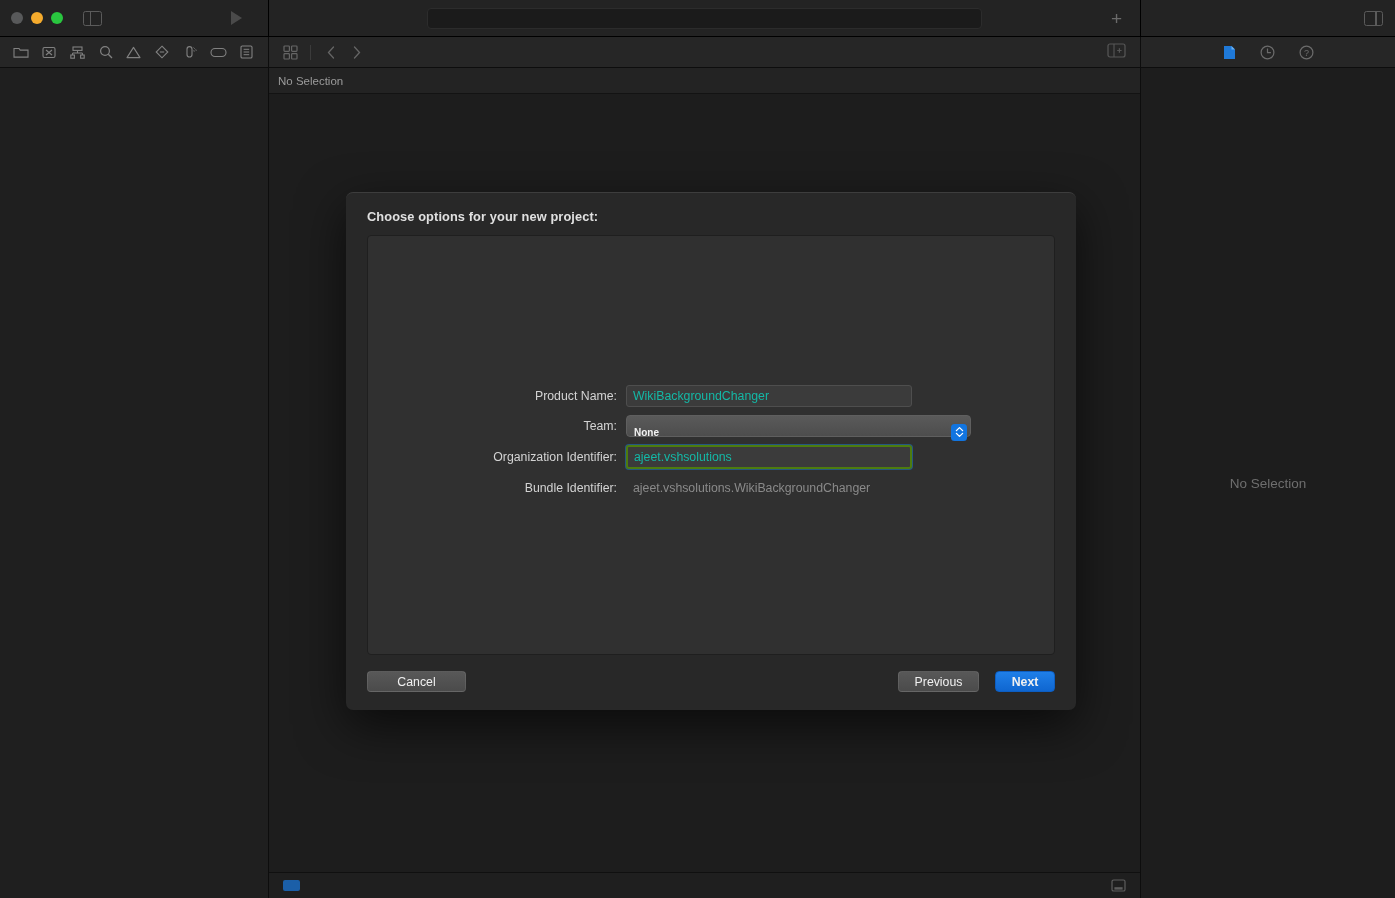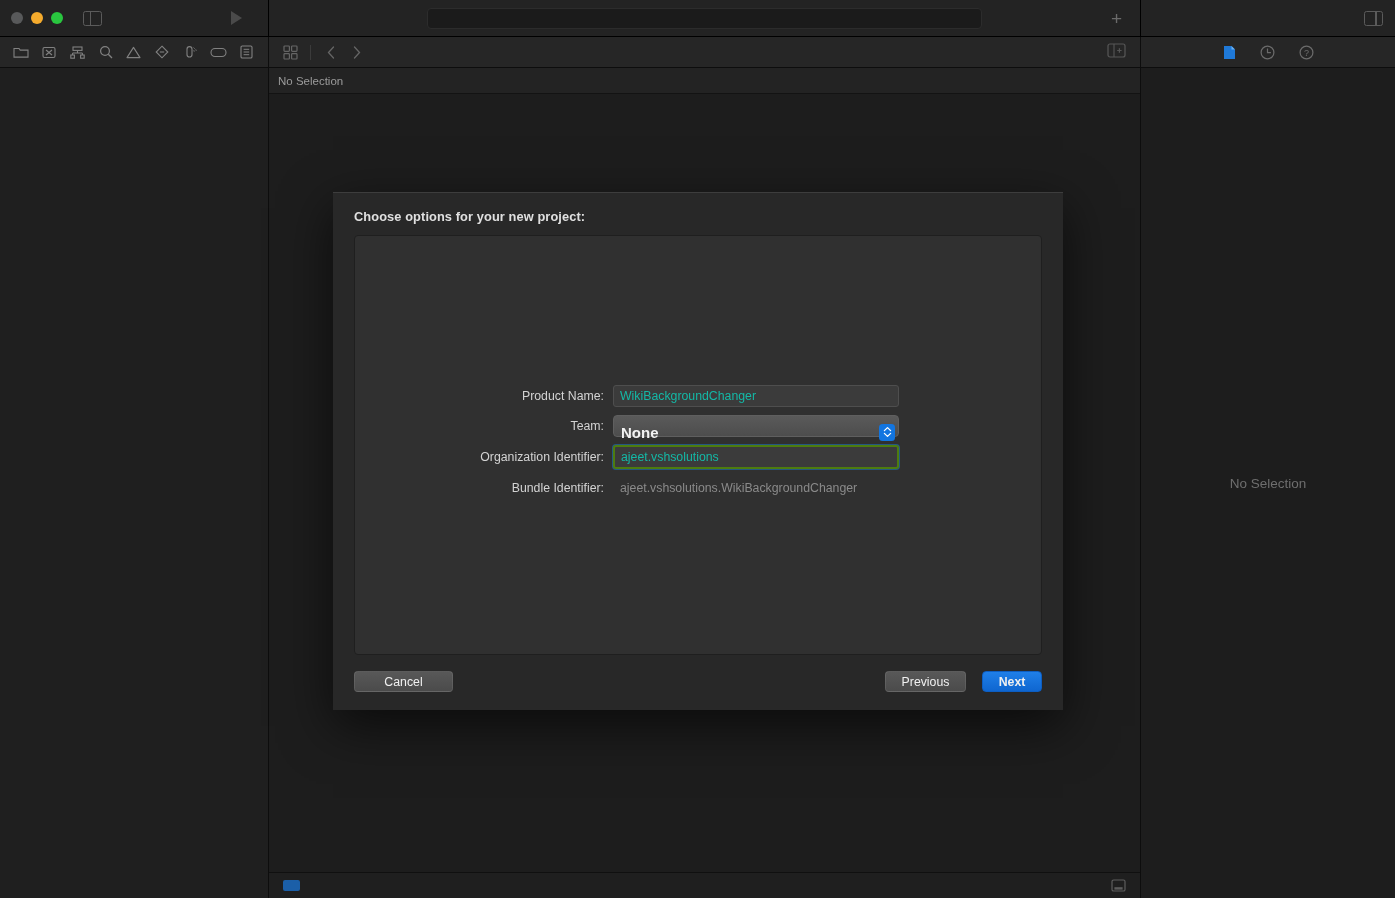--- a/index.html
+++ b/index.html
@@ -202,24 +202,24 @@
 
   
   .overlay {
     position: absolute;
     left: 0; top: 0; right: 0; bottom: 0;
     display: flex; align-items: flex-start; justify-content: center;
     pointer-events: none;
   }
   .dialog {
     position: absolute;
-    left: 333px; top: 192px;
+    left: 346px; top: 192px;
     width: 730px; height: 518px;
     background: #282828;
-    border-radius: 0;
+    border-radius: 7px;
     box-shadow: 0 16px 48px rgba(0,0,0,0.62);
     border-top: 1px solid #3d3d3d;
     display: flex; flex-direction: column;
     padding: 16px 21px 18px 21px;
     pointer-events: auto;
   }
   .dialog-title {
     font-size: 12.8px; font-weight: bold;
     color: #e0e0e0;
     margin-bottom: 11px;
@@ -264,27 +264,27 @@
     color: #14b8a6;
   }
   .field.focused {
     border: 2px solid #4d7c0f;
     box-shadow: 0 0 0 1px rgba(29,120,196,0.55);
     background: #3b3b3b;
     height: 24px;
     text-align: center;
   }
   .select {
-    width: 286px; height: 22px;
+    width: 345px; height: 22px;
     background: linear-gradient(#5a5a5a, #4d4d4d);
     border: 1px solid #5f5f5f;
     border-radius: 4px;
     display: flex; align-items: center;
     padding: 12px 4px 0 7px;
-    font-size: 15px; font-weight: bold;
+    font-size: 10px; font-weight: bold;
     color: #f2f2f2;
     position: relative;
   }
   .select .stepper {
     position: absolute; right: 3px;
     width: 16px; height: 17px;
     background: #1275e0;
     border-radius: 3.5px;
     display: flex; align-items: center; justify-content: center;
     flex-direction: column;

